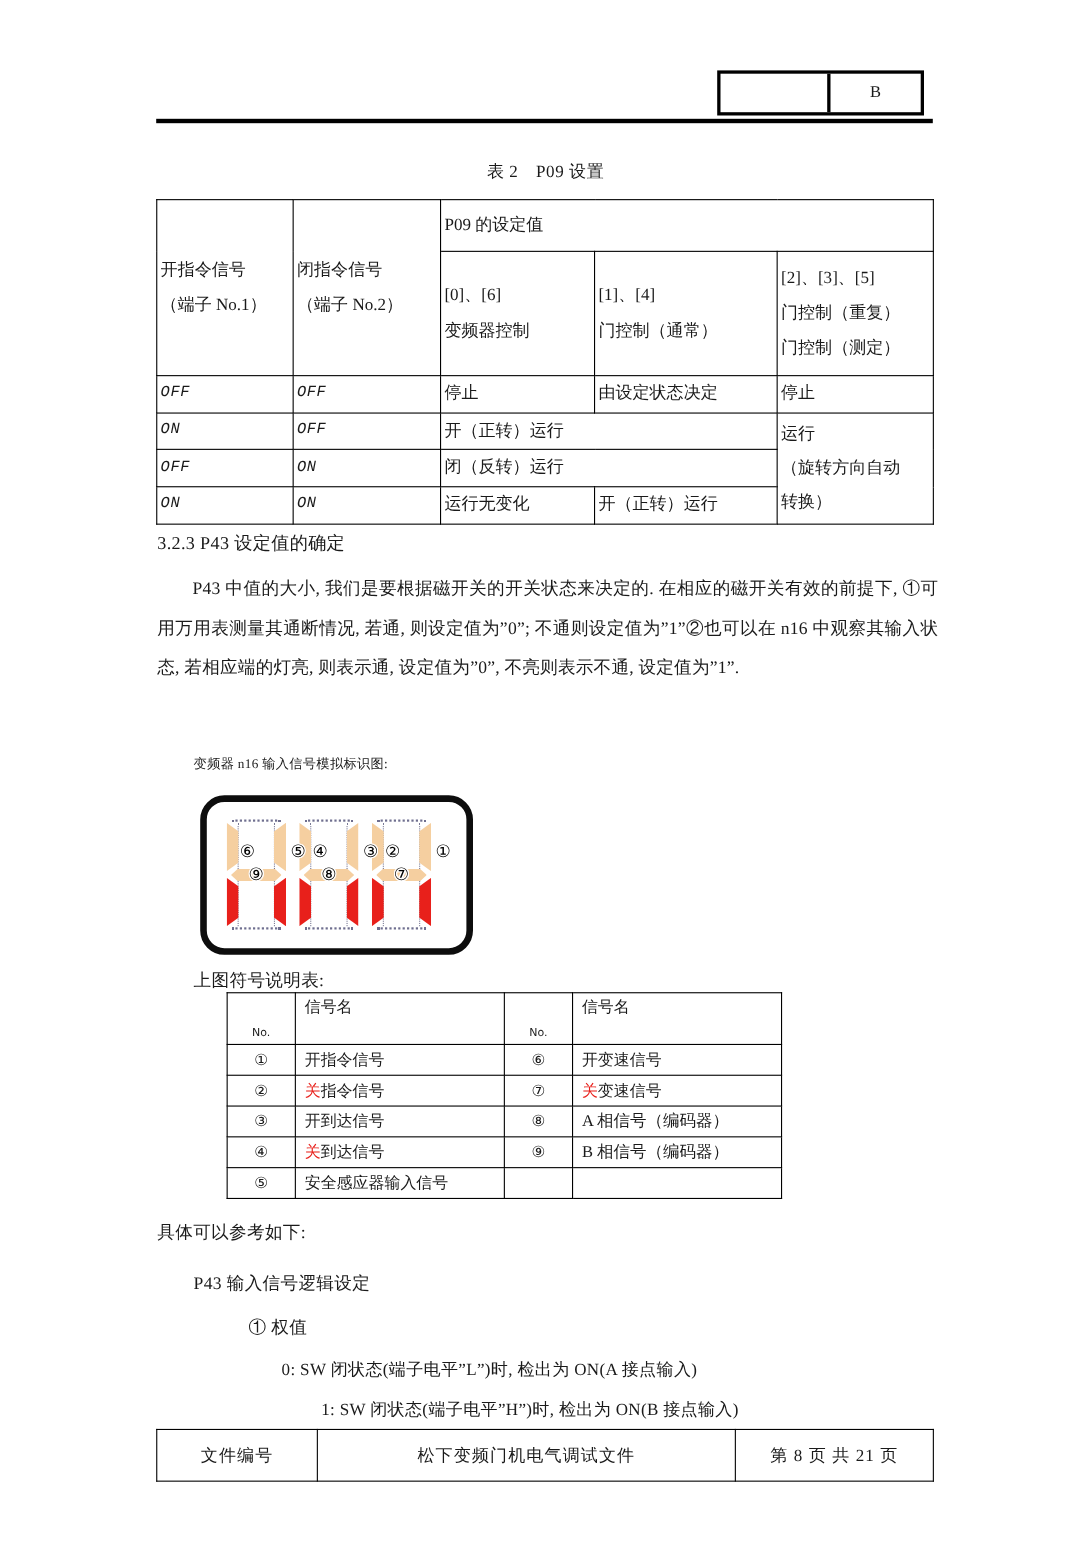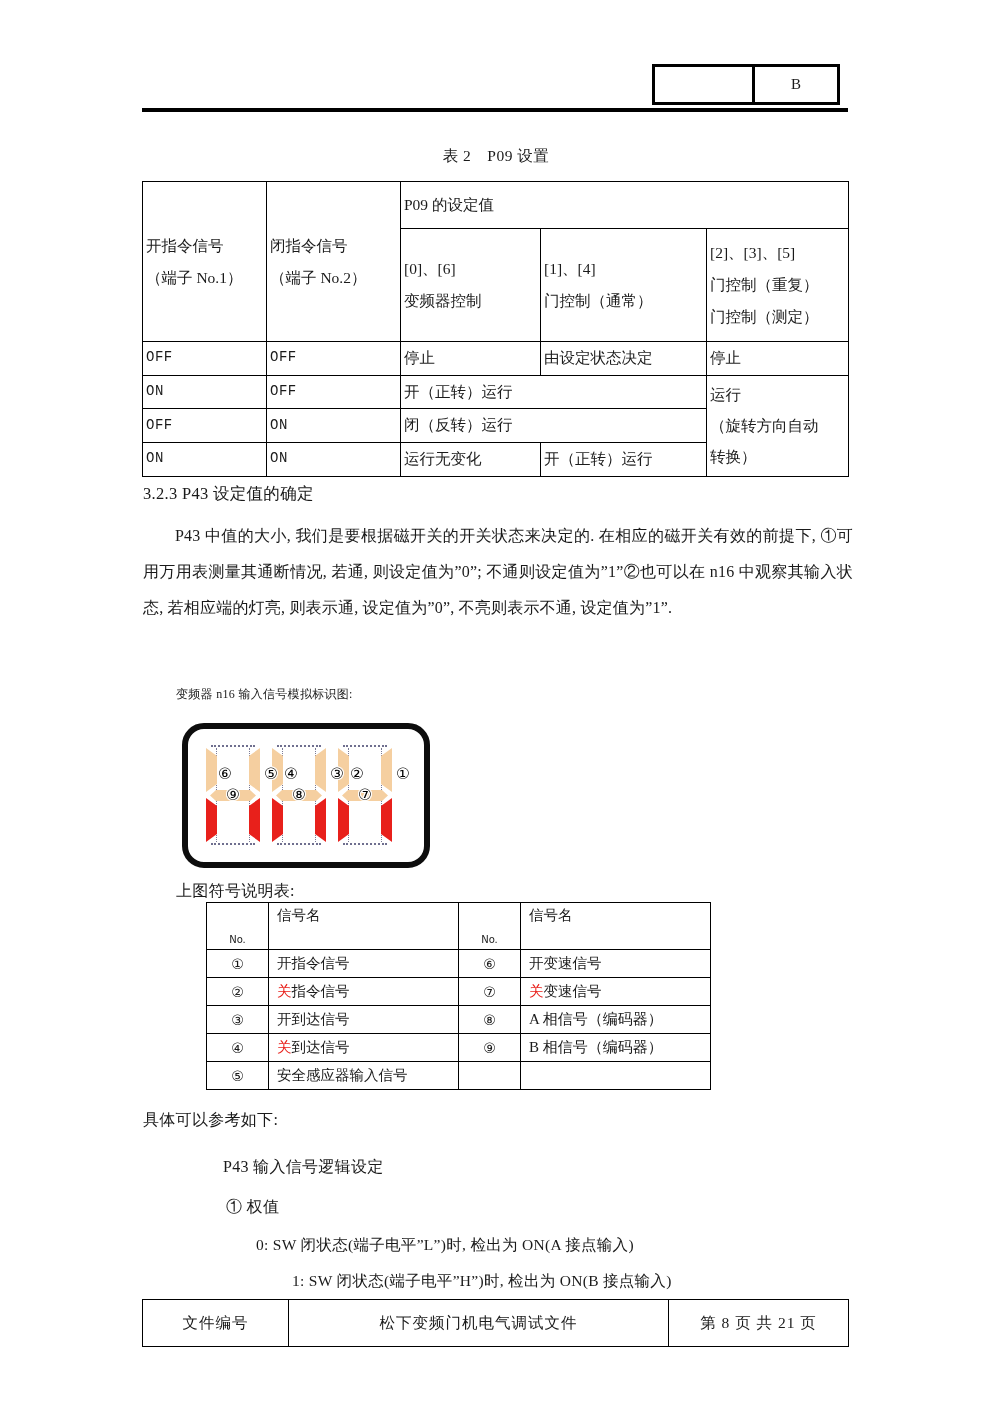--- a/index.html
+++ b/index.html
@@ -79,20 +79,21 @@
     border: 1.6px solid #000;
     text-align: left;
     vertical-align: middle;
     padding: 2px 3px;
     line-height: 1.85;
   }
   .t2 .mono {
     font-family: "Liberation Mono", "DejaVu Sans Mono", monospace;
     font-size: 14px;
     letter-spacing: 0.5px;
+    font-style: italic;
   }
   .t2 .hcell { line-height: 2.05; }
 
   
   .sec-head {
     position: absolute;
     left: 143px;
     top: 483px;
     font-size: 16.5px;
     letter-spacing: 0.3px;
@@ -239,21 +240,21 @@
   }
   .red { color: #e8201b; }
 
   
   .ltxt {
     position: absolute;
     font-size: 16px;
     letter-spacing: 0.3px;
   }
   #l1 { left: 143px; top: 1110px; }
-  #l2 { left: 176px; top: 1157px; margin-left: 47px; }
+  #l2 { left: 176px; top: 1157px; }
   #l3 { left: 226px; top: 1197px; }
   #l4 { left: 256px; top: 1235px; font-size: 15.5px; }
   #l5 { left: 256px; top: 1271px; font-size: 15.5px; margin-left: 36px; }
 
   
   .ftr {
     position: absolute;
     left: 142px;
     top: 1299px;
     width: 706px;

